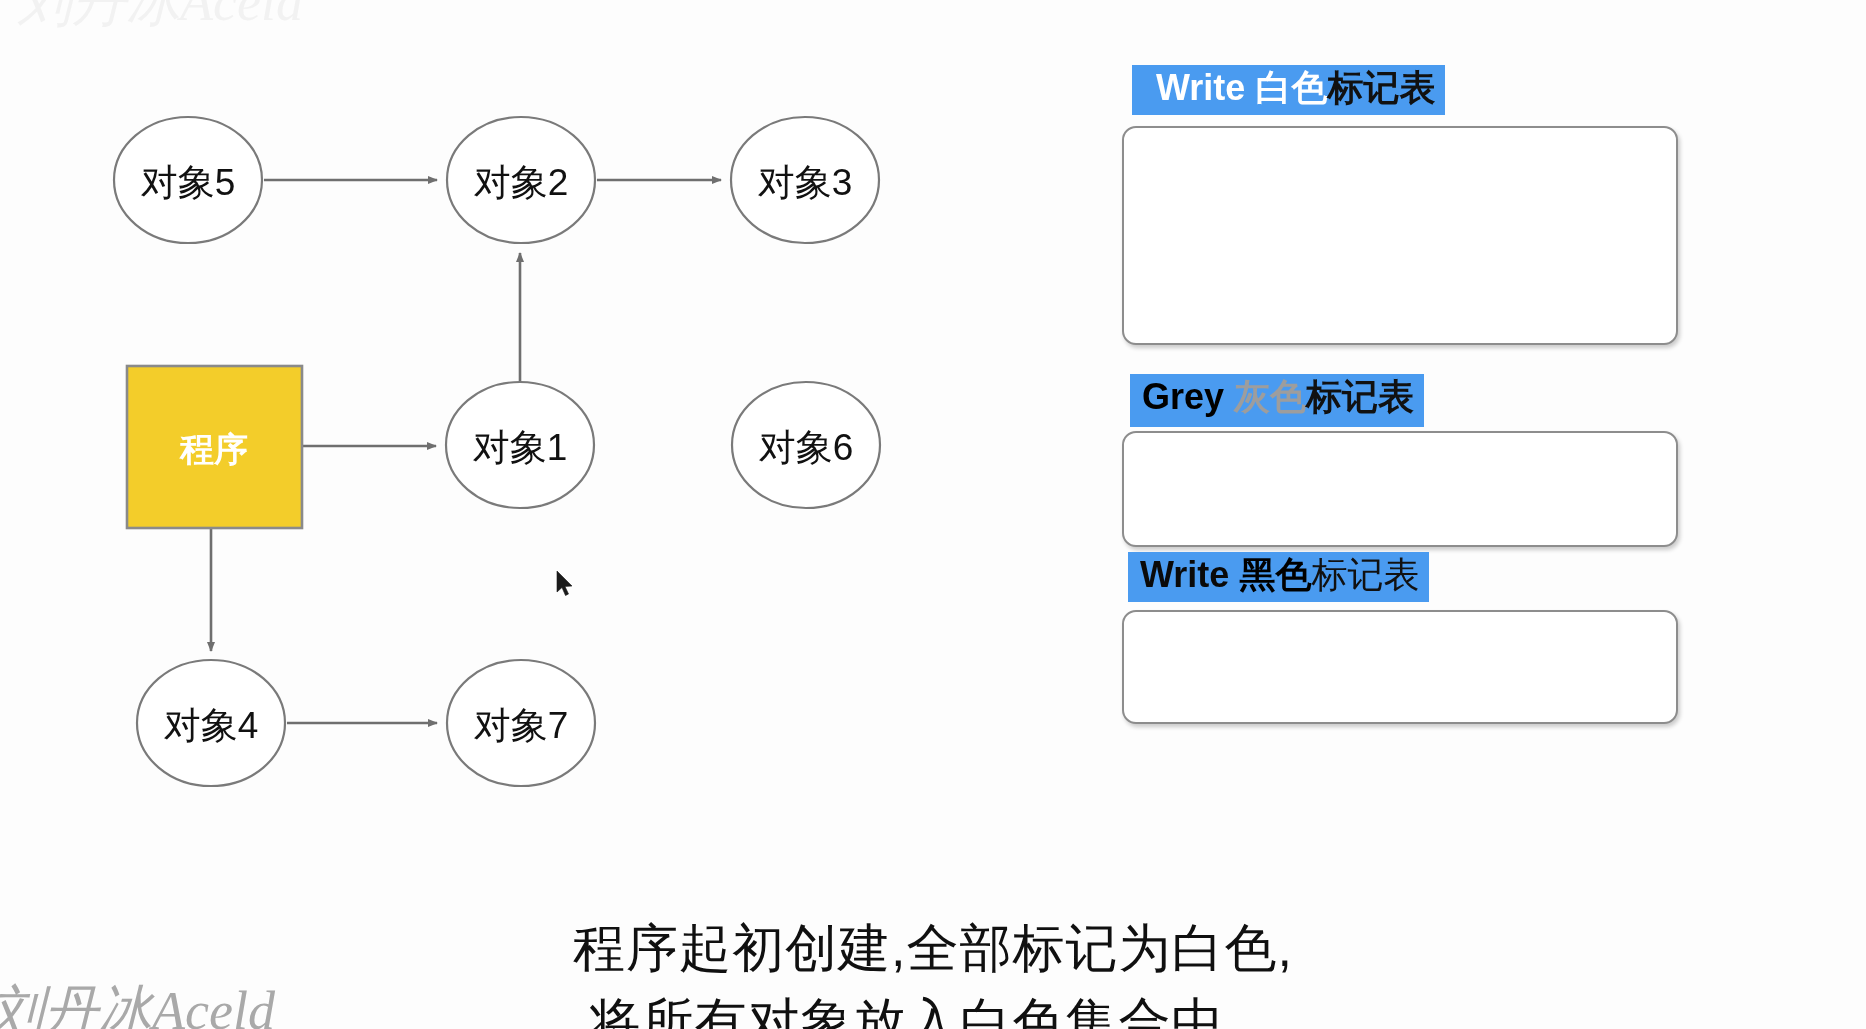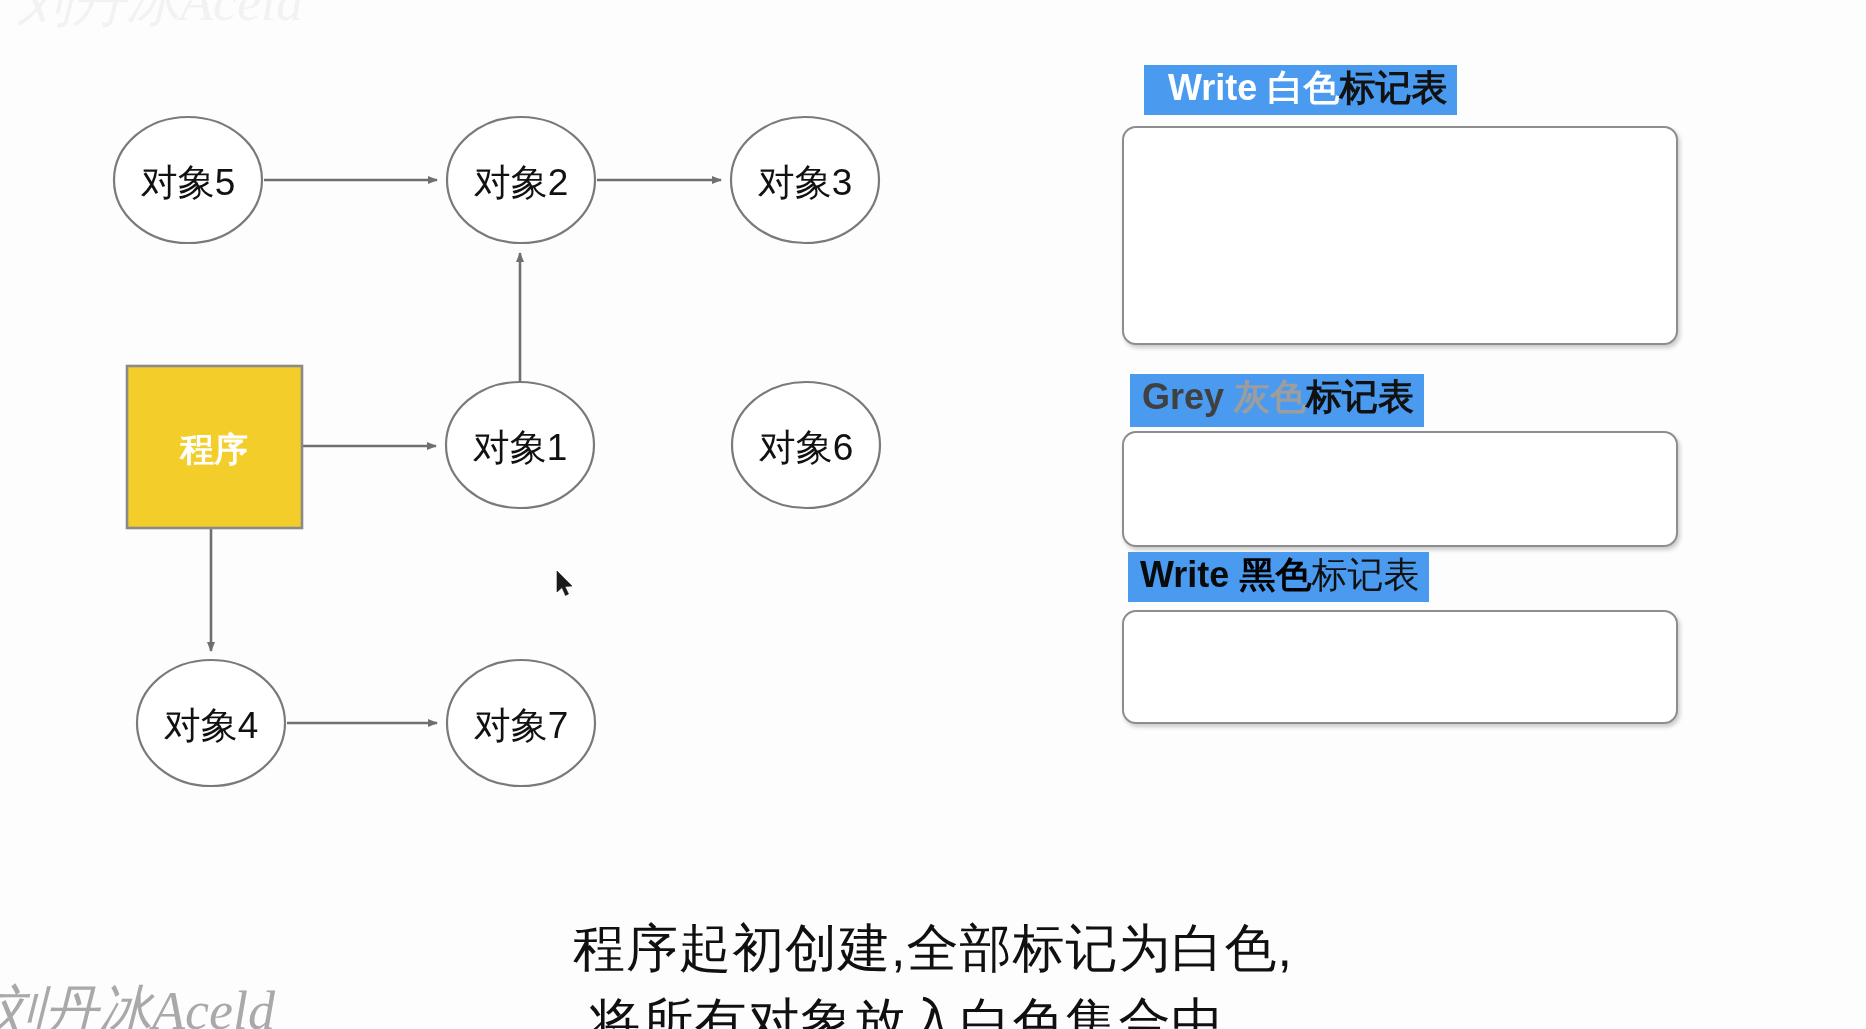--- a/index.html
+++ b/index.html
@@ -76,21 +76,21 @@
     background: #4a9bf0;
     padding: 2px 10px 6px 12px;
     font-size: 36px;
     font-weight: bold;
     line-height: 1.18;
     white-space: nowrap;
     z-index: 2;
   }
   .title-en-white   { color: #ffffff; }
   .title-cn-white   { color: #ffffff; }
-  .title-en-grey    { color: #404040; margin-top: 28px; }
+  .title-en-grey    { color: #000000; margin-top: 28px; }
   .title-cn-grey    { color: #9d9d9d; font-family: Liberation Mono, monospace; }
   .title-en-black   { color: #0a0a0a; }
   .title-cn-black   { color: #000000; }
   .title-suffix     { color: #111111; font-weight: bold; }
   .title-suffix-on-black { color: #111111; font-weight: normal; }
 
   .table-box {
     position: absolute;
     background: #ffffff;
     border: 2px solid #8d8d8d;
@@ -199,21 +199,21 @@
     <g>
       <ellipse class="node-shape" cx="521" cy="723" rx="74" ry="63"></ellipse>
       <text class="node-label" x="521" y="725">对象7</text>
     </g>
   </svg>
 </div>
 
 <div id="tables-panel">
 
   <div class="table-group">
-    <div class="table-title" style="left:24px; top:25px;padding-left:24px;">
+    <div class="table-title" style="left:12px; top:25px;padding-left:24px;">
       <span class="title-en-white">Write</span><span style="color:#ffffff">&nbsp;</span><span class="title-cn-white">白色</span><span class="title-suffix">标记表</span>
     </div>
     <div class="table-box" style="left:2px; top:86px; width:552px; height:215px;"></div>
   </div>
 
   <div class="table-group">
     <div class="table-title" style="left:10px; top:334px;">
       <span class="title-en-grey">Grey</span><span style="color:#9d9d9d">&nbsp;</span><span class="title-cn-grey">灰色</span><span class="title-suffix">标记表</span>
     </div>
     <div class="table-box" style="left:2px; top:391px; width:552px; height:112px;"></div>

